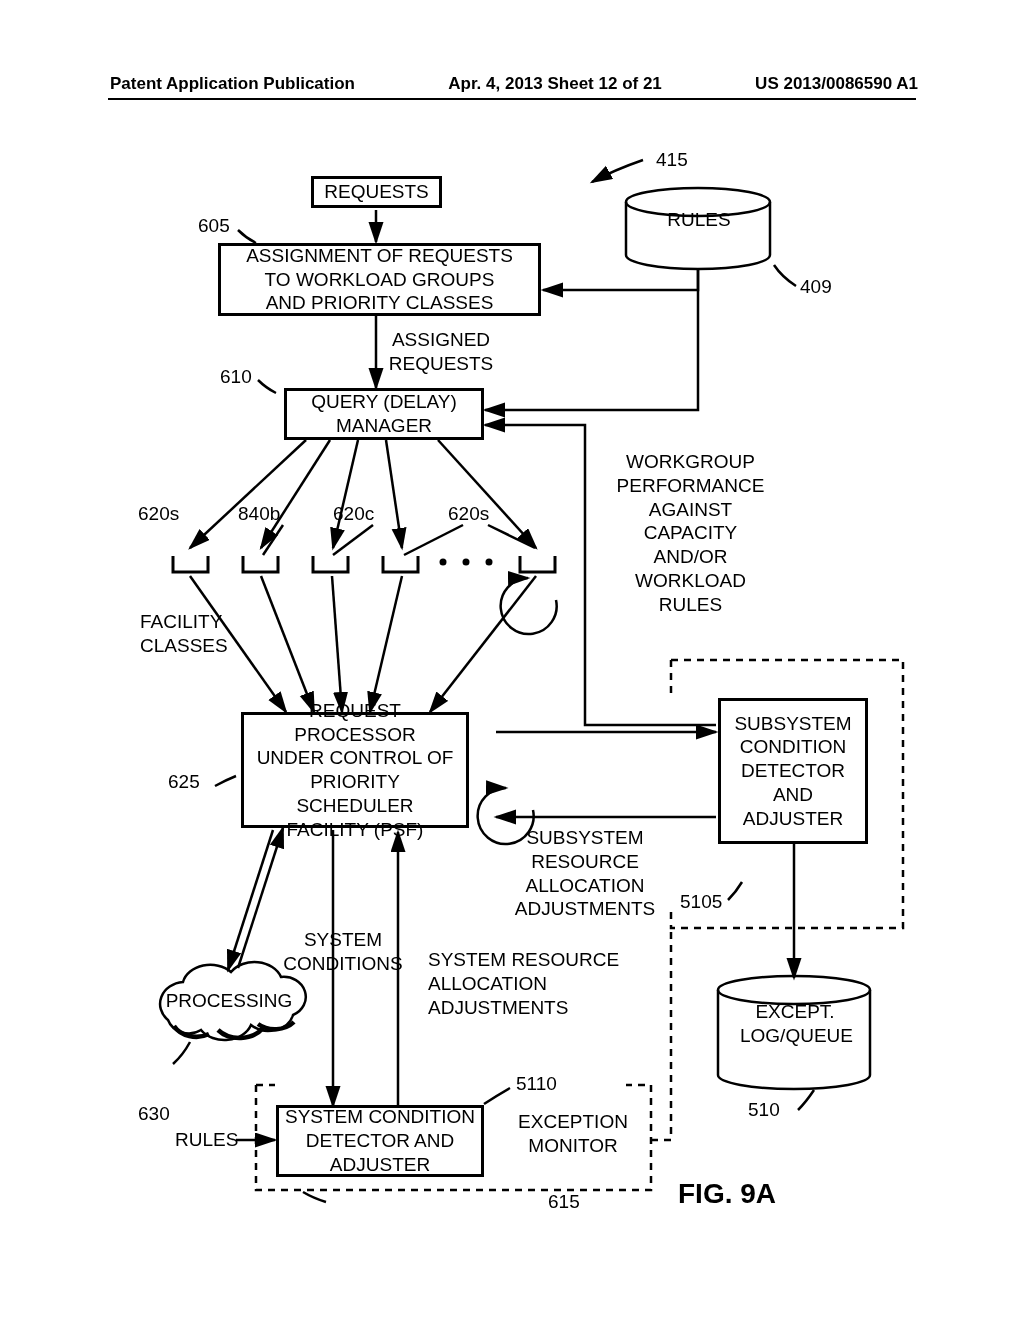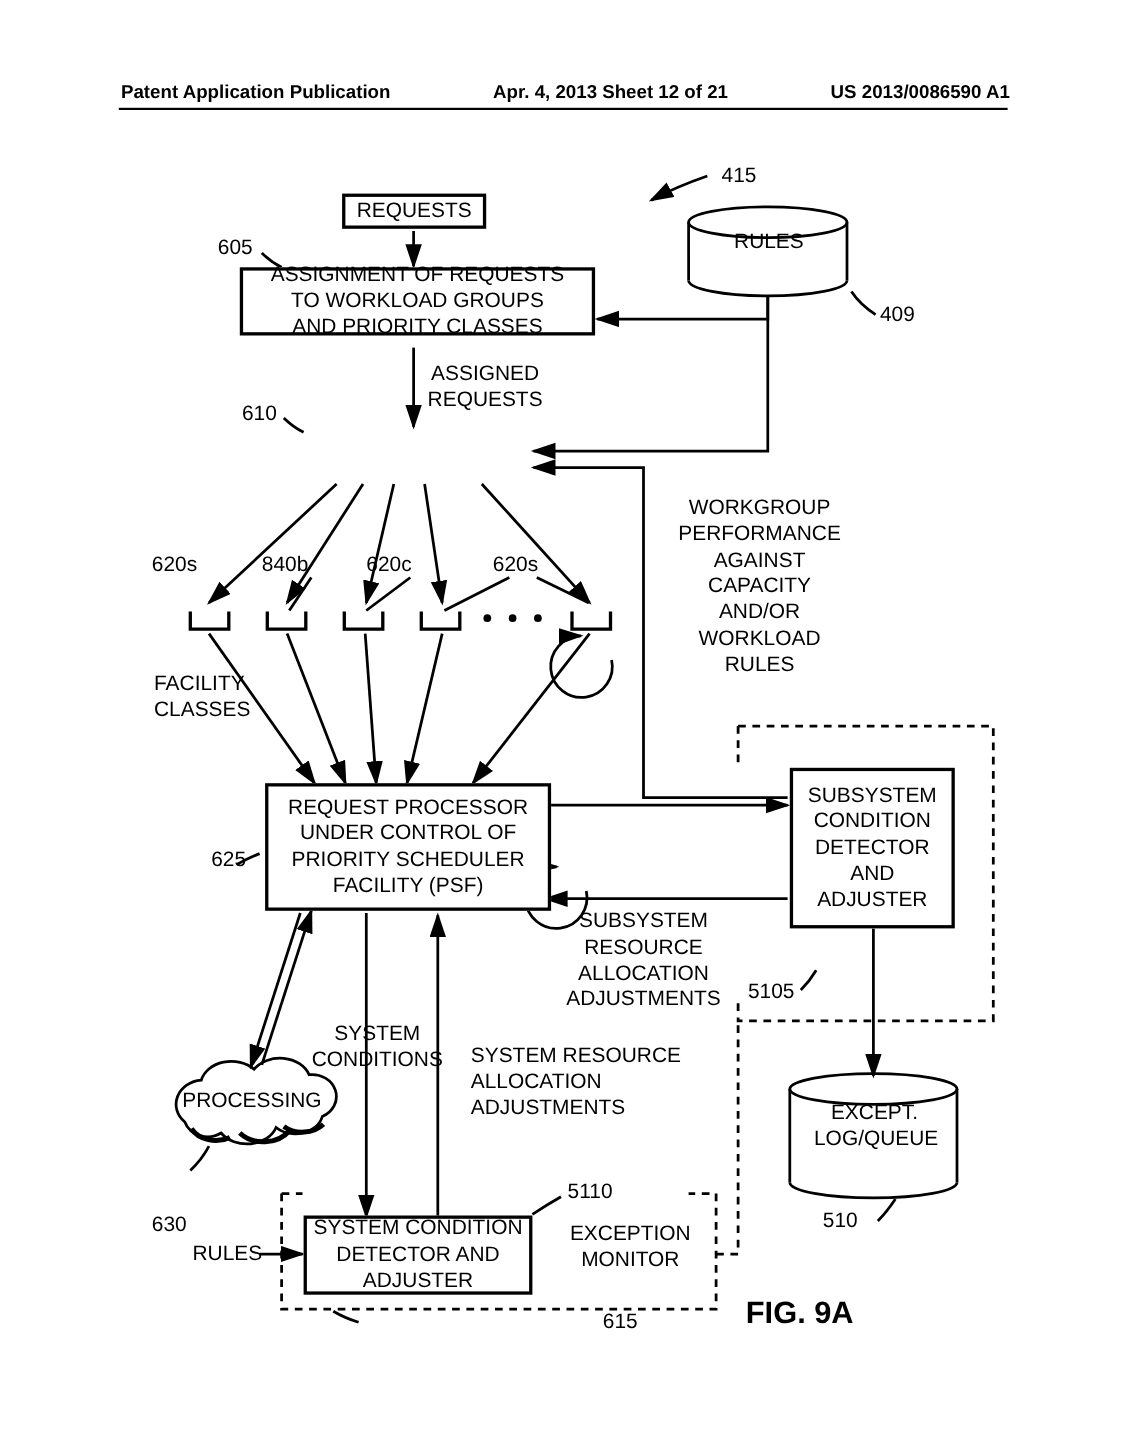--- a/index.html
+++ b/index.html
@@ -197,29 +197,31 @@
 
     <path d="M690,980 Q698,972 706,960"></path>
 
   </g>
 </svg>
 
 <div class="box" style="top:46px;left:203px;width:131px;height:32px">REQUESTS</div>
 
 <div class="lbl" style="top:78px;left:555px;width:72px">RULES</div>
 
-<div class="box" style="top:113px;left:110px;width:323px;height:62px;white-space:pre-line">ASSIGNMENT OF REQUESTS
+<div class="box" style="top:113px;left:110px;width:323px;height:73px;white-space:pre-line">ASSIGNMENT OF REQUESTS
 TO WORKLOAD GROUPS
 AND PRIORITY CLASSES</div>
 
 <div class="lbl" style="top:198px;left:278px;width:110px;white-space:pre-line">ASSIGNED
 REQUESTS</div>
 
-
-<div class="box" style="top:582px;left:133px;width:260px;height:116px;white-space:pre-line">REQUEST PROCESSOR
+<div class="box" style="top:258px;left:176px;width:200px;height:52px;white-space:pre-line">QUERY (DELAY)
+MANAGER</div>
+
+<div class="box" style="top:582px;left:133px;width:228px;height:116px;white-space:pre-line">REQUEST PROCESSOR
 UNDER CONTROL OF
 PRIORITY SCHEDULER
 FACILITY (PSF)</div>
 
 <div class="box" style="top:568px;left:610px;width:150px;height:146px;white-space:pre-line">SUBSYSTEM
 CONDITION
 DETECTOR
 AND
 ADJUSTER</div>
 
@@ -250,21 +252,21 @@
 
 <div class="lbl" style="top:320px;left:500px;width:165px;white-space:pre-line">WORKGROUP
 PERFORMANCE
 AGAINST
 CAPACITY
 AND/OR
 WORKLOAD
 RULES</div>
 
 
-<div class="lbl" style="top:640px;left:84px">625</div>
+<div class="lbl" style="top:640px;left:60px">625</div>
 
 <div class="lbl" style="top:696px;left:392px;width:170px;white-space:pre-line">SUBSYSTEM
 RESOURCE
 ALLOCATION
 ADJUSTMENTS</div>
 
 <div class="lbl" style="top:760px;left:572px">5105</div>
 
 <div class="lbl" style="top:798px;left:170px;width:130px;white-space:pre-line">SYSTEM
 CONDITIONS</div>

